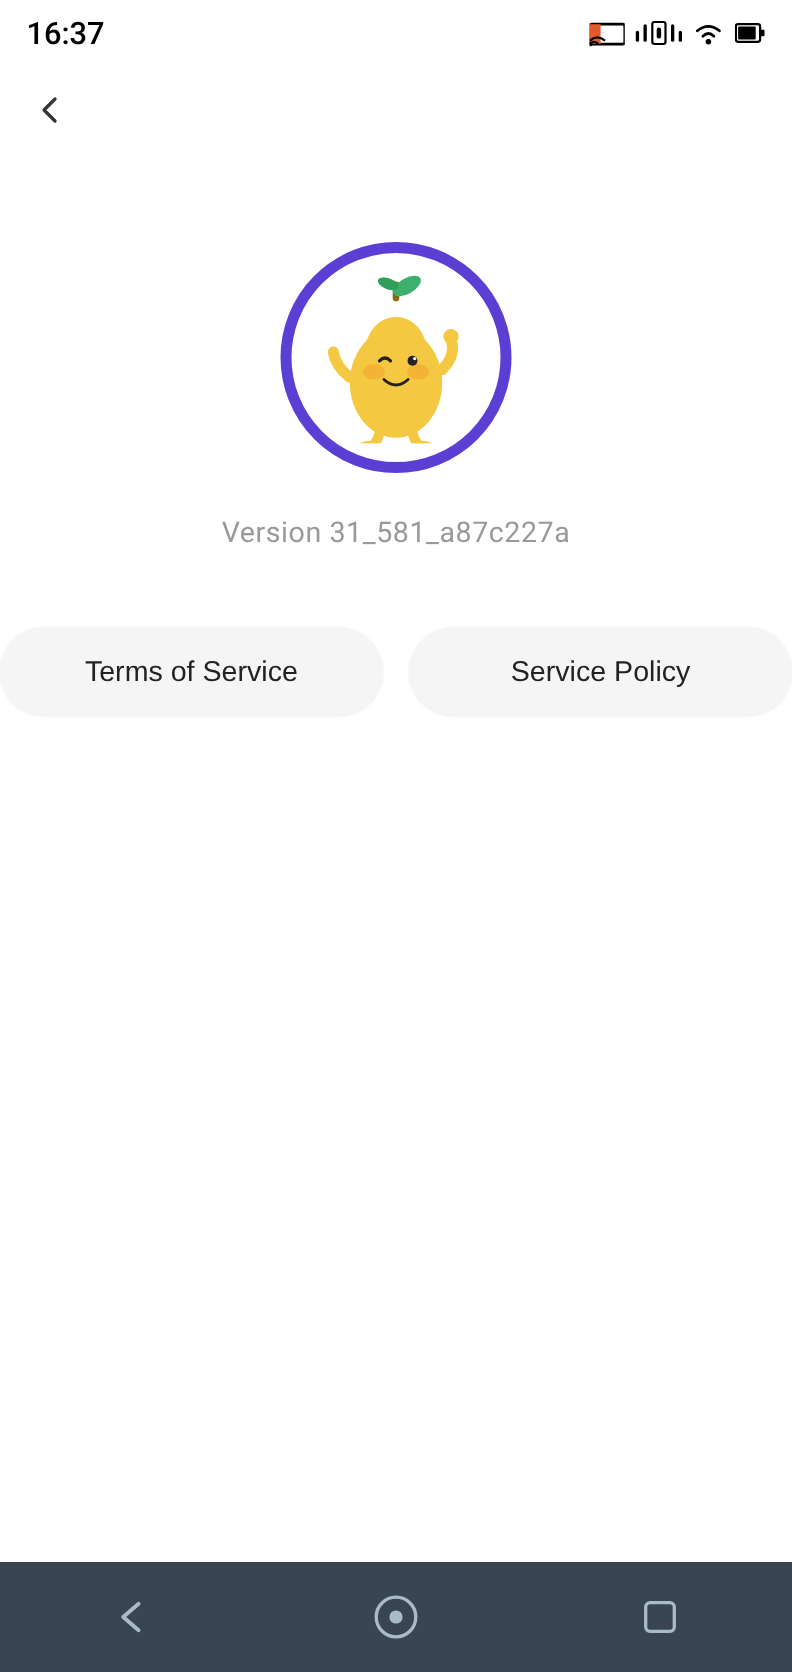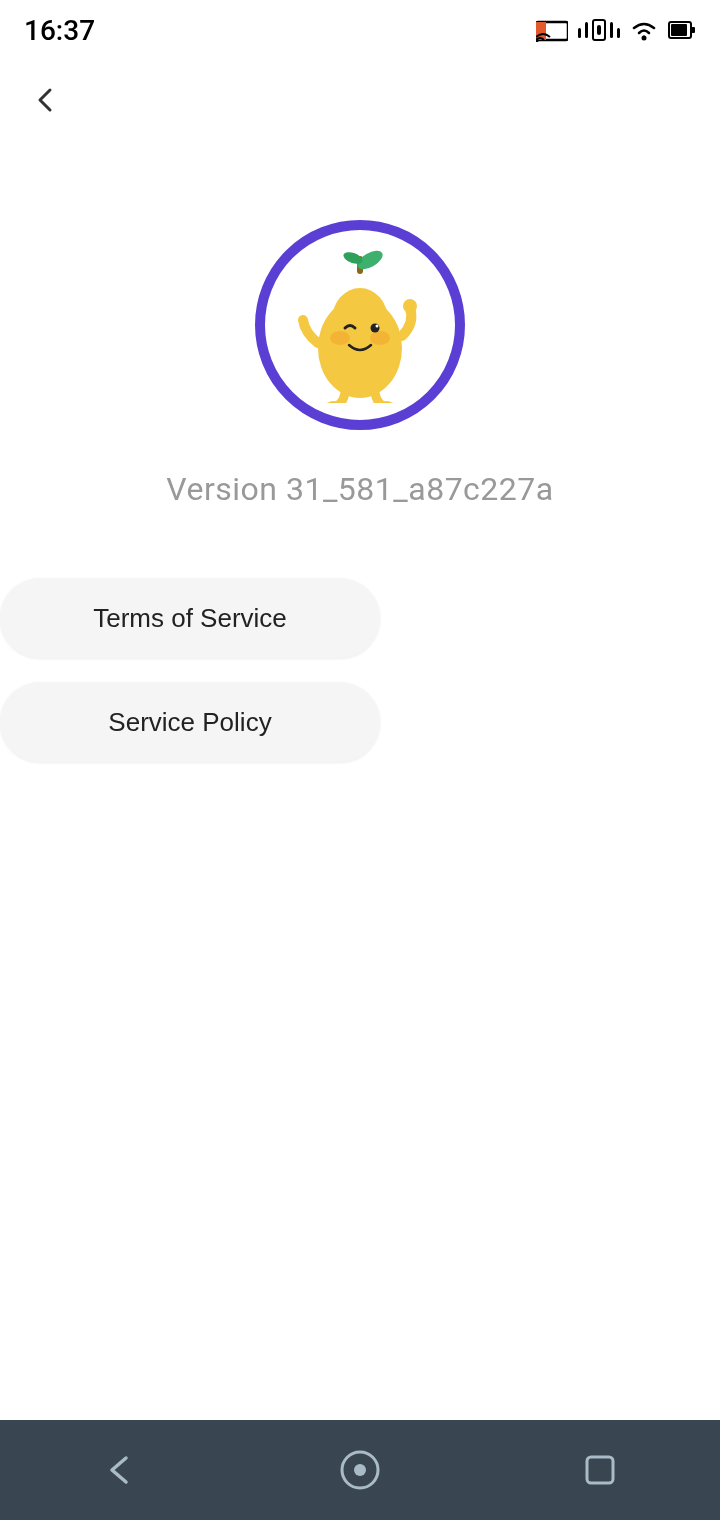--- a/index.html
+++ b/index.html
@@ -117,33 +117,33 @@
       width: 160px;
       height: 160px;
       display: flex;
       align-items: center;
       justify-content: center;
     }
 
     
     .version-text {
       margin-top: 40px;
-      font-size: 32px;
+      font-size: 26px;
       color: #999;
       letter-spacing: 0.5px;
     }
 
     
     .buttons-container {
       margin-top: 70px;
       display: flex;
-      flex-direction: column;
+      flex-direction: row;
       gap: 24px;
       width: 100%;
-      align-items: flex-start;
+      align-items: flex-end;
     }
 
     .policy-button {
       width: 380px;
       height: 80px;
       background: #f5f5f5;
       border: none;
       border-radius: 40px;
       font-size: 26px;
       color: #222;

